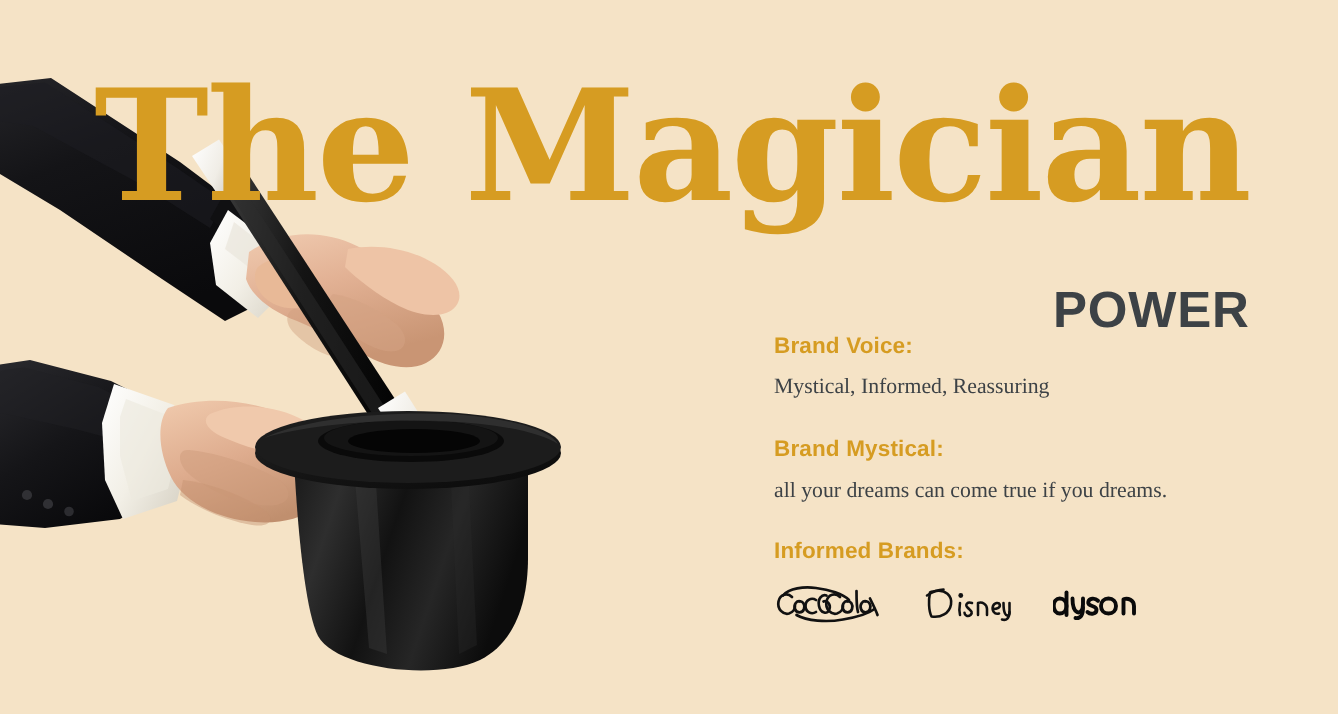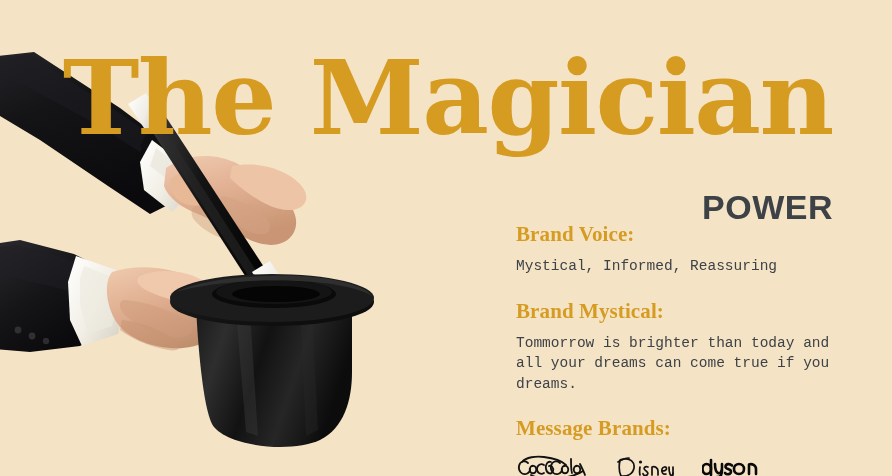--- a/index.html
+++ b/index.html
@@ -61,29 +61,29 @@
   
   #info-column {
     position: absolute;
     left: 516px;
     top: 222px;
     width: 360px;
   }
   .info-group { margin-bottom: 22px; }
   .info-group:last-child { margin-bottom: 0; }
   .info-label {
-    font-family: Liberation Serif, serif;
+    font-family: Liberation Sans, sans-serif;
     font-weight: bold;
-    font-size: 21px;
+    font-size: 15px;
     color: #D69C22;
     margin: 0 0 9px 0;
     letter-spacing: 0.1px;
   }
   .info-value {
-    font-family: Liberation Mono, monospace;
+    font-family: Liberation Serif, serif;
     font-weight: normal;
     font-size: 14.5px;
     line-height: 1.42;
     color: #3D4246;
     margin: 0;
   }
 
   
   #brand-logos {
     display: flex;
@@ -254,26 +254,25 @@
 
   <div id="info-column">
 
     <div class="info-group">
       <p class="info-label">Brand Voice:</p>
       <p class="info-value">Mystical, Informed, Reassuring</p>
     </div>
 
     <div class="info-group">
       <p class="info-label">Brand Mystical:</p>
-      <p class="info-value">Tommorrow is brighter than today and</p>
       <p class="info-value">all your dreams can come true if you dreams.</p>
     </div>
 
     <div class="info-group">
-      <p class="info-label">Message Brands:</p>
+      <p class="info-label">Informed Brands:</p>
 
       <div id="brand-logos">
 
         <svg class="brand-logo" width="72" height="26" viewBox="0 0 144 52" xmlns="http://www.w3.org/2000/svg">
           <g fill="none" stroke="#111111" stroke-width="3.6" stroke-linecap="round" stroke-linejoin="round">
             <path d="M24 16 C18 10, 8 12, 6 22 C4 32, 12 40, 20 38 C25 36.5, 28 32, 28 28"></path>
             <path d="M36 22 C30 20, 26 26, 28 32 C30 38, 38 38, 40 32 C42 26, 38 21, 34 22"></path>
             <path d="M56 20 C50 16, 42 20, 42 28 C42 36, 50 40, 56 36"></path>
             <path d="M70 14 C64 12, 58 18, 60 28 C62 38, 72 40, 74 32 C76 25, 70 20, 66 22"></path>
             <path d="M12 14 C20 4, 40 2, 56 4 C74 6, 92 12, 100 20"></path>

